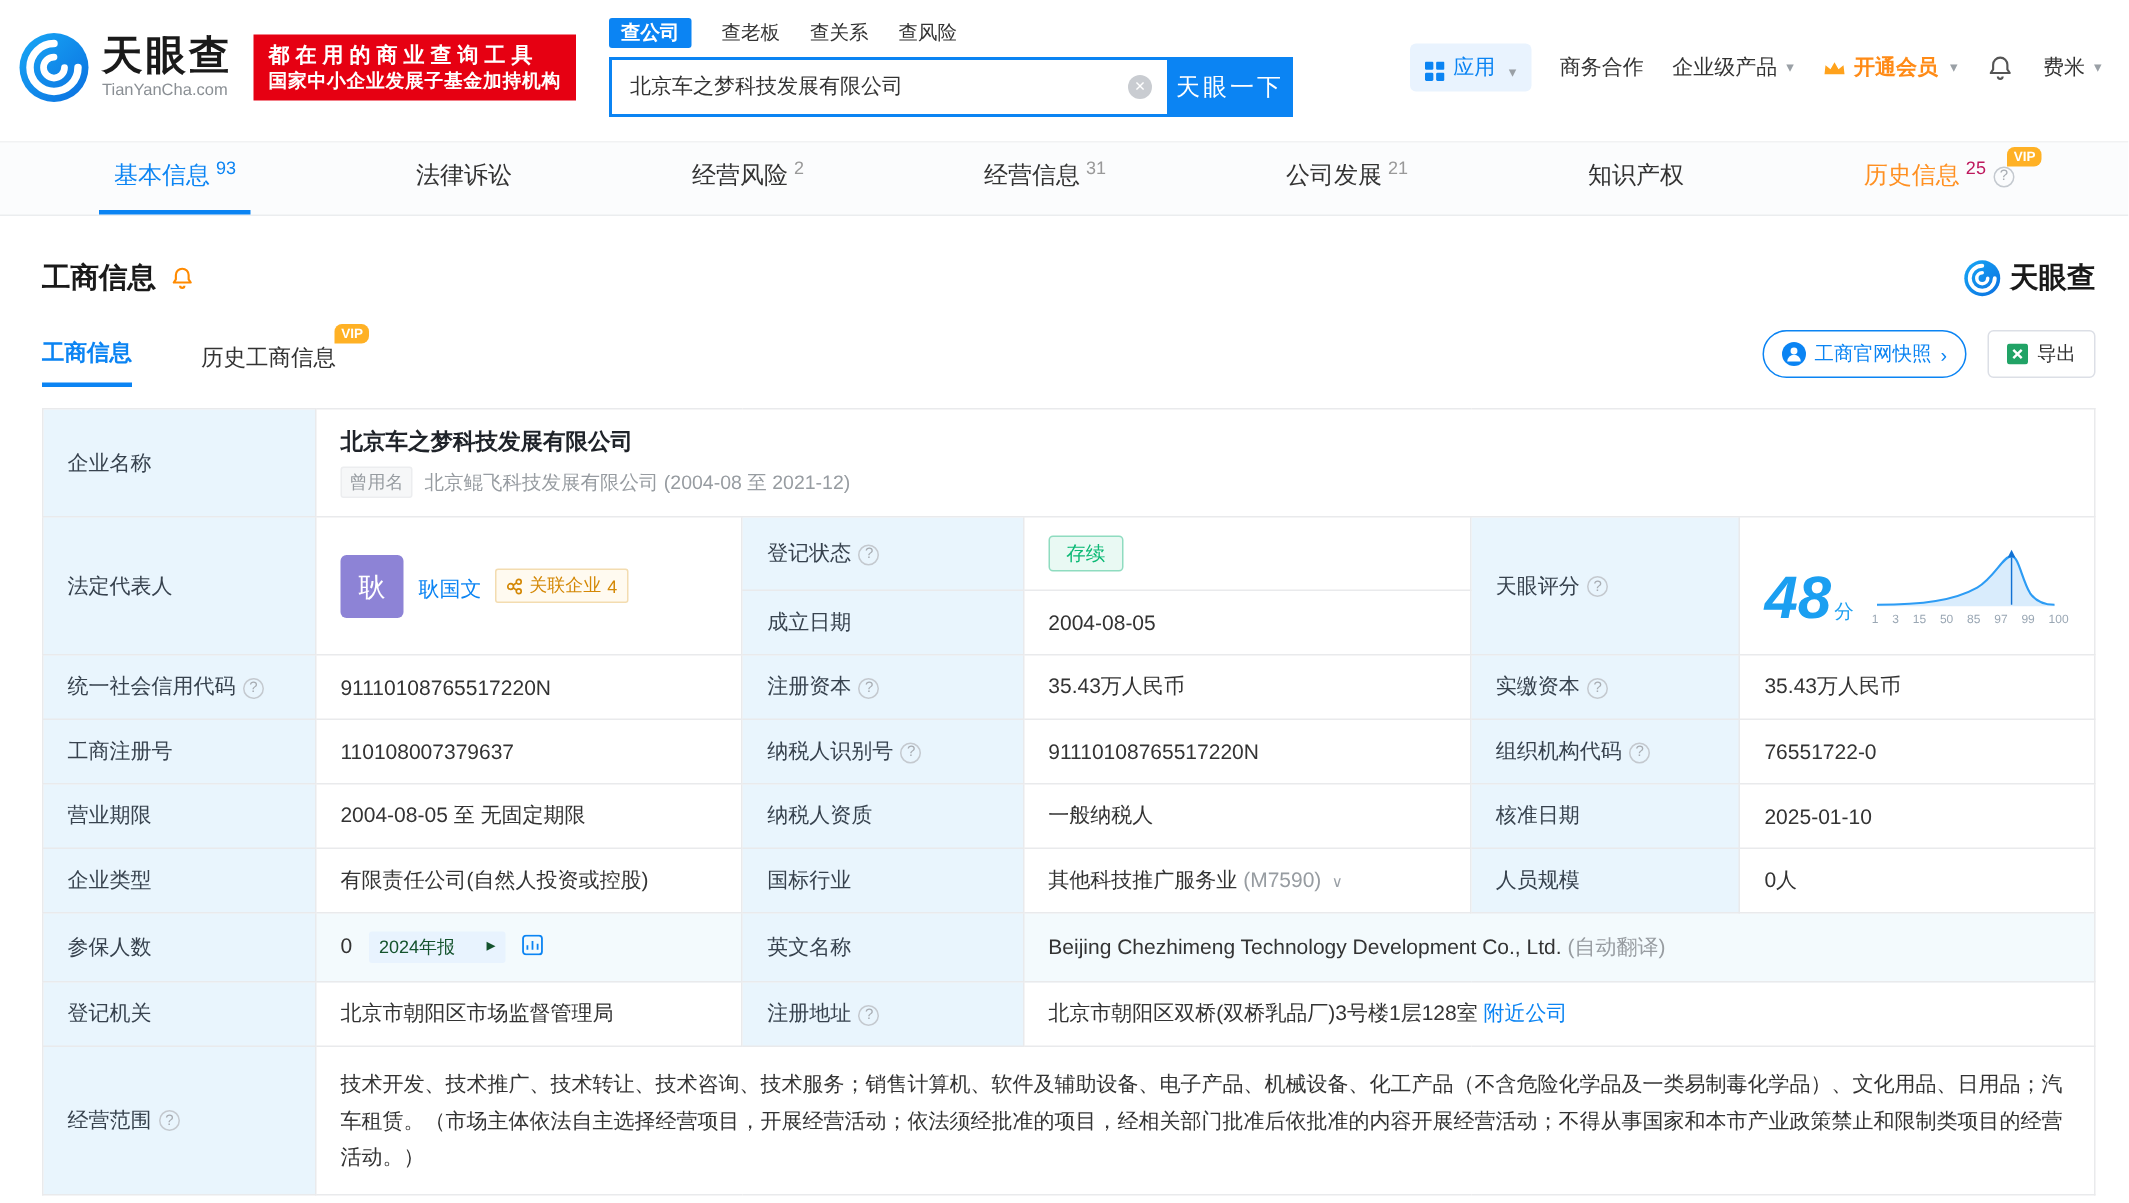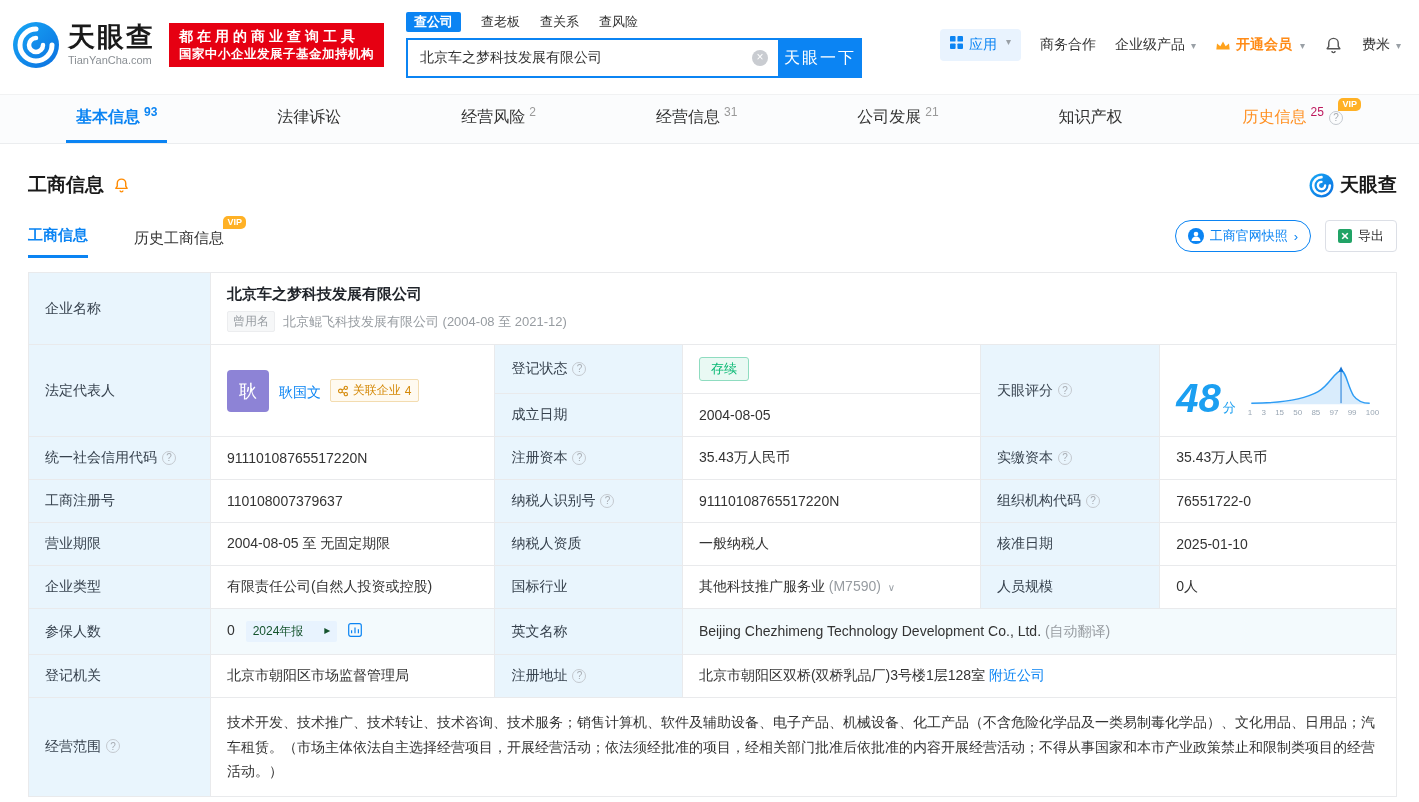--- a/index.html
+++ b/index.html
@@ -26,31 +26,31 @@
   .search-row{display:flex}
   .search-input-wrap{position:relative;width:372px}
   .search-input-wrap input{width:100%;height:40px;border:2px solid #0b84f3;border-right:none;
      padding:0 34px 0 12px;font-size:14px;color:#333;outline:none}
   .clear{position:absolute;right:10px;top:12px;width:16px;height:16px;border-radius:50%;
      background:#c9ccd1;color:#fff;font-size:12px;line-height:15px;text-align:center;cursor:pointer}
   .search-btn{width:84px;height:40px;background:#0b84f3;color:#fff;border:none;font-size:16px;
      letter-spacing:2px;cursor:pointer}
   .topnav{margin-left:auto;display:flex;align-items:center;gap:19px;font-size:14px;color:#333;white-space:nowrap}
   .apps{background:#e9f3fe;color:#0b84f3;padding:7px 10px;border-radius:4px;display:flex;gap:6px;
-     align-items:flex-start;cursor:pointer}
+     align-items:flex-end;cursor:pointer}
   .nav-link{color:#333;display:flex;align-items:center;gap:3px}
   .vip-link{color:#ff8b17;display:flex;align-items:center;gap:5px;font-weight:600}
   .bell-btn{display:flex;align-items:center;cursor:pointer}
 
   
   .page-tabs{display:flex;justify-content:space-between;align-items:stretch;background:#fbfcfd;
      border-top:1px solid #f1f2f3;border-bottom:1px solid #ebedef;height:50px;padding:0 66px;margin-top:6px}
   .ptab{display:flex;align-items:center;font-size:16px;color:#333;position:relative;cursor:pointer;
      padding:0 10px;border-bottom:3px solid transparent}
-  .ptab.active{color:#0b84f3;font-weight:700;border-bottom-color:#0b84f3}
+  .ptab.active{color:#0b84f3;font-weight:400;border-bottom-color:#0b84f3}
   .ptab-count{font-size:12px;color:#999;margin-left:4px;position:relative;top:-6px}
   .ptab.active .ptab-count{color:#0b84f3}
   .ptab.orange{color:#ff9022}
   .ptab.orange .ptab-count{color:#be185d}
   .vip-tag{position:absolute;top:3px;right:-8px;background:#ffb125;color:#fff;font-size:9px;
      font-weight:700;padding:0 4px;border-radius:5px 5px 5px 0;line-height:13px}
 
   
   main{padding:0 22px 0 28px}
   .sec-head{display:flex;justify-content:space-between;align-items:center;margin-top:28px}

